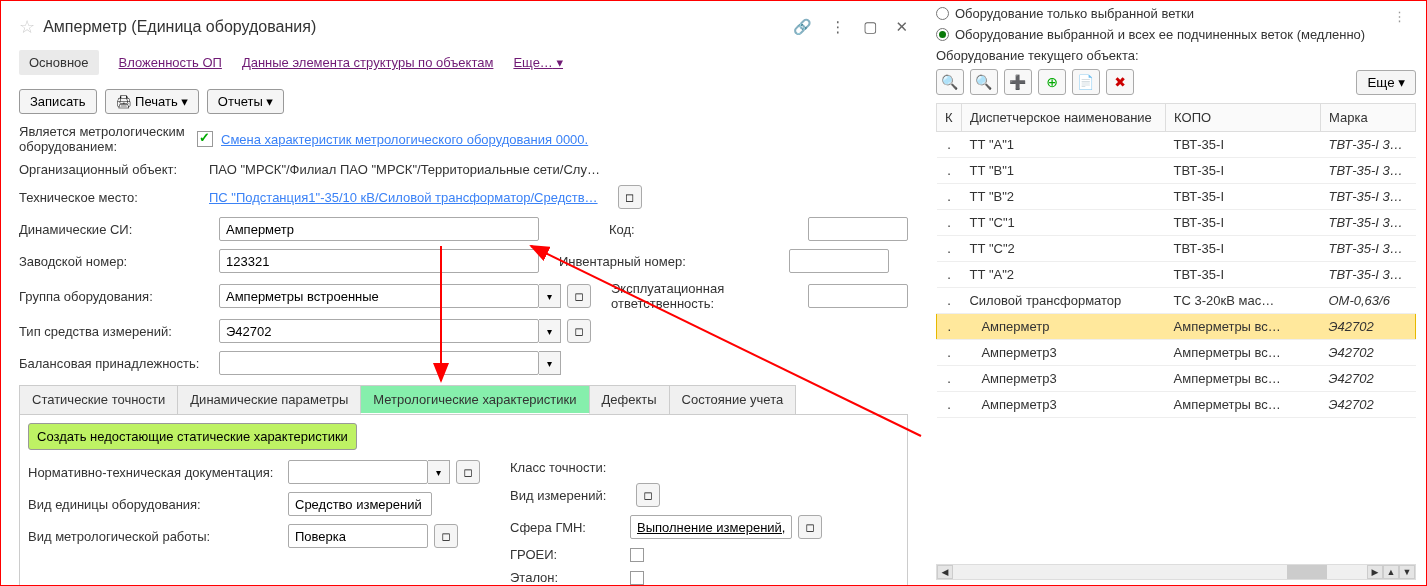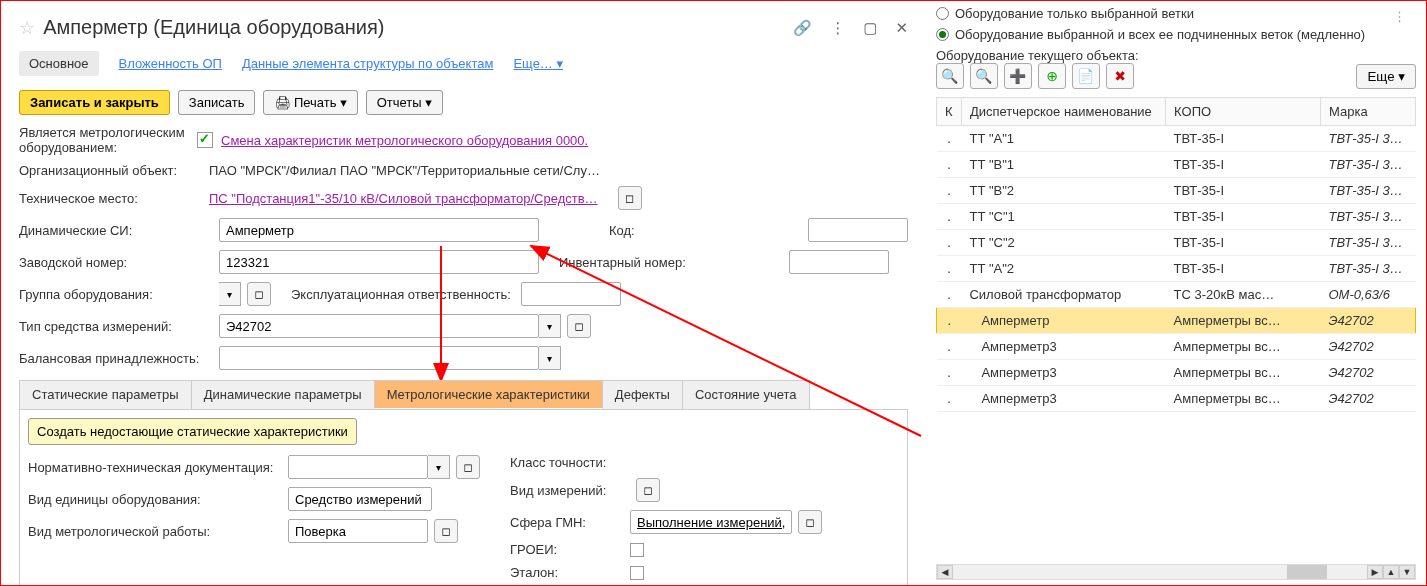--- a/index.html
+++ b/index.html
@@ -4,72 +4,72 @@
 <style>
 * { box-sizing: border-box; margin: 0; padding: 0; }
 body { font-family: Arial, sans-serif; font-size: 13px; color: #333; background: #fff; width: 1427px; height: 586px; overflow: hidden; position: relative; border: 1px solid #f00; }
 .main-container { display: flex; height: 100%; }
 .left-panel { width: 925px; padding: 15px 18px; position: relative; }
 .right-panel { flex: 1; padding: 5px 10px; position: relative; }
 
 
 .header { display: flex; align-items: center; margin-bottom: 12px; }
 .star-icon { color: #ccc; font-size: 18px; margin-right: 8px; cursor: pointer; }
-.page-title { font-size: 20px; font-weight: normal; flex: 1; }
+.page-title { font-size: 16px; font-weight: normal; flex: 1; }
 .header-icons { display: flex; gap: 18px; align-items: center; }
 .header-icons span { cursor: pointer; color: #666; font-size: 15px; }
 
 
 .nav-tabs { display: flex; gap: 20px; margin-bottom: 14px; align-items: center; }
 .nav-tab-active { background: #eaeaea; padding: 5px 10px; border-radius: 2px; }
-.nav-link { color: #3b82f6; text-decoration: underline; cursor: pointer; }
+.nav-link { color: #701a75; text-decoration: underline; cursor: pointer; }
 
 
 .toolbar { display: flex; gap: 8px; margin-bottom: 10px; }
 .btn { padding: 4px 10px; border: 1px solid #999; border-radius: 3px; background: #f5f5f5; cursor: pointer; font-size: 13px; }
 .btn-primary { background: #ffdd44; border-color: #cc9900; font-weight: bold; }
 .btn-icon { display: inline-block; margin-right: 3px; }
 
 
 .form-row { display: flex; align-items: center; margin-bottom: 8px; font-size: 13px; }
 .form-label { width: 190px; flex-shrink: 0; }
 .form-value { flex: 1; }
-.link-text { color: #a21caf; text-decoration: underline; cursor: pointer; }
+.link-text { color: #3b82f6; text-decoration: underline; cursor: pointer; }
 .checkbox-green { display: inline-block; width: 16px; height: 16px; border: 1px solid #999; margin: 0 8px; position: relative; background: #fff; }
 .checkbox-green::after { content: "✓"; color: #0a0; font-weight: bold; position: absolute; top: -2px; left: 1px; }
 
 .input-field { border: 1px solid #aaa; padding: 3px 6px; border-radius: 2px; font-size: 13px; height: 24px; }
 .input-wide { width: 320px; }
 .dropdown-btn { width: 22px; height: 24px; border: 1px solid #aaa; border-left: none; background: #f5f5f5; cursor: pointer; font-size: 10px; }
 .open-btn { width: 24px; height: 24px; border: 1px solid #aaa; border-radius: 3px; background: #f5f5f5; margin-left: 6px; cursor: pointer; font-size: 11px; }
 
 .form-row-dual { display: flex; align-items: center; margin-bottom: 8px; font-size: 13px; gap: 10px; }
 .form-row-dual .form-label { width: 190px; }
 .field-group { display: flex; align-items: center; }
 .right-col-label { width: 220px; margin-left: 10px; }
 
 
 .sub-tabs { display: flex; border-bottom: 1px solid #ccc; margin-top: 10px; }
 .sub-tab { padding: 6px 12px; border: 1px solid #ccc; border-bottom: none; background: #f0f0f0; cursor: pointer; font-size: 13px; margin-right: -1px; }
-.sub-tab.active { background: #fdba74; border-bottom: 1px solid #fff; position: relative; z-index: 1; }
+.sub-tab.active { background: #86efac; border-bottom: 1px solid #fff; position: relative; z-index: 1; }
 
 .tab-content { padding: 10px 0; border: 1px solid #ccc; border-top: none; padding: 8px; }
-.create-btn { padding: 5px 8px; border: 1px solid #999; background: #fef9c3; cursor: pointer; font-size: 13px; border-radius: 3px; margin-bottom: 10px; }
+.create-btn { padding: 5px 8px; border: 1px solid #999; background: #bef264; cursor: pointer; font-size: 13px; border-radius: 3px; margin-bottom: 10px; }
 
 .tab-form { display: flex; gap: 30px; }
 .tab-col { flex: 1; }
 .tab-row { display: flex; align-items: center; margin-bottom: 8px; font-size: 13px; }
 .tab-row .tlabel { width: 260px; }
 .tab-row .tinput { width: 140px; }
 
 
 .radio-row { display: flex; align-items: center; gap: 6px; margin-bottom: 6px; cursor: pointer; }
 .radio { width: 13px; height: 13px; border: 1px solid #777; border-radius: 50%; display: inline-block; position: relative; }
 .radio.checked::after { content: ""; width: 7px; height: 7px; background: #0a7a0a; border-radius: 50%; position: absolute; top: 2px; left: 2px; }
-.subtitle { font-size: 13px; }
+.subtitle { font-size: 13px; margin-bottom: 6px; }
 
 .right-toolbar { display: flex; gap: 6px; margin-bottom: 8px; align-items: center; }
 .tool-btn { width: 28px; height: 26px; border: 1px solid #aaa; border-radius: 3px; background: #f8f8f8; cursor: pointer; display: flex; align-items: center; justify-content: center; font-size: 14px; }
 .more-btn { margin-left: auto; padding: 4px 10px; border: 1px solid #aaa; border-radius: 3px; background: #f5f5f5; cursor: pointer; }
 
 
 .data-table { width: 100%; border-collapse: collapse; font-size: 13px; }
 .data-table th { text-align: left; padding: 6px 8px; border: 1px solid #ddd; background: #fafafa; font-weight: normal; }
 .data-table td { padding: 5px 8px; border-bottom: 1px solid #eee; white-space: nowrap; overflow: hidden; text-overflow: ellipsis; }
 .data-table tr.highlighted { background: #ffe89c; border: 1px solid #e6b800; }
@@ -104,21 +104,20 @@
     </div>
 
     <div class="nav-tabs">
       <span class="nav-tab-active">Основное</span>
       <span class="nav-link">Вложенность ОП</span>
       <span class="nav-link">Данные элемента структуры по объектам</span>
       <span class="nav-link"><span>Еще…</span> ▾</span>
     </div>
 
     <div class="toolbar">
-      <button class="btn btn-primary">Записать и закрыть</button>
       <button class="btn">Записать</button>
       <button class="btn"><span class="btn-icon">🖨</span><span>Печать</span> ▾</button>
       <button class="btn"><span>Отчеты</span> ▾</button>
     </div>
 
     <div class="form-row">
       <span class="form-label" style="width:170px">Является метрологическим оборудованием:</span>
       <span class="checkbox-green"></span>
       <span class="link-text">Смена характеристик метрологического оборудования 0000.</span>
     </div>
@@ -148,20 +147,21 @@
       <div class="field-group">
         <input class="input-field input-wide" value="123321" style="">
       </div>
       <span class="right-col-label" style="">Инвентарный номер:</span>
       <input class="input-field" style="width: 100px;">
     </div>
 
     <div class="form-row-dual">
       <span class="form-label">Группа оборудования:</span>
       <div class="field-group">
+        <input class="input-field input-wide" value="Амперметры встроенные" style="">
         <button class="dropdown-btn">▾</button>
         <button class="open-btn">◻</button>
       </div>
       <span class="right-col-label">Эксплуатационная ответственность:</span>
       <input class="input-field" style="width: 100px;">
     </div>
 
     <div class="form-row-dual">
       <span class="form-label">Тип средства измерений:</span>
       <div class="field-group">
@@ -173,21 +173,21 @@
 
     <div class="form-row-dual">
       <span class="form-label">Балансовая принадлежность:</span>
       <div class="field-group">
         <input class="input-field input-wide" style="">
         <button class="dropdown-btn">▾</button>
       </div>
     </div>
 
     <div class="sub-tabs">
-      <div class="sub-tab">Статические параметры</div>
+      <div class="sub-tab">Статические точности</div>
       <div class="sub-tab">Динамические параметры</div>
       <div class="sub-tab active">Метрологические характеристики</div>
       <div class="sub-tab">Дефекты</div>
       <div class="sub-tab">Состояние учета</div>
     </div>
 
     <div class="tab-content">
       <button class="create-btn">Создать недостающие статические характеристики</button>
 
       <div class="tab-form">

